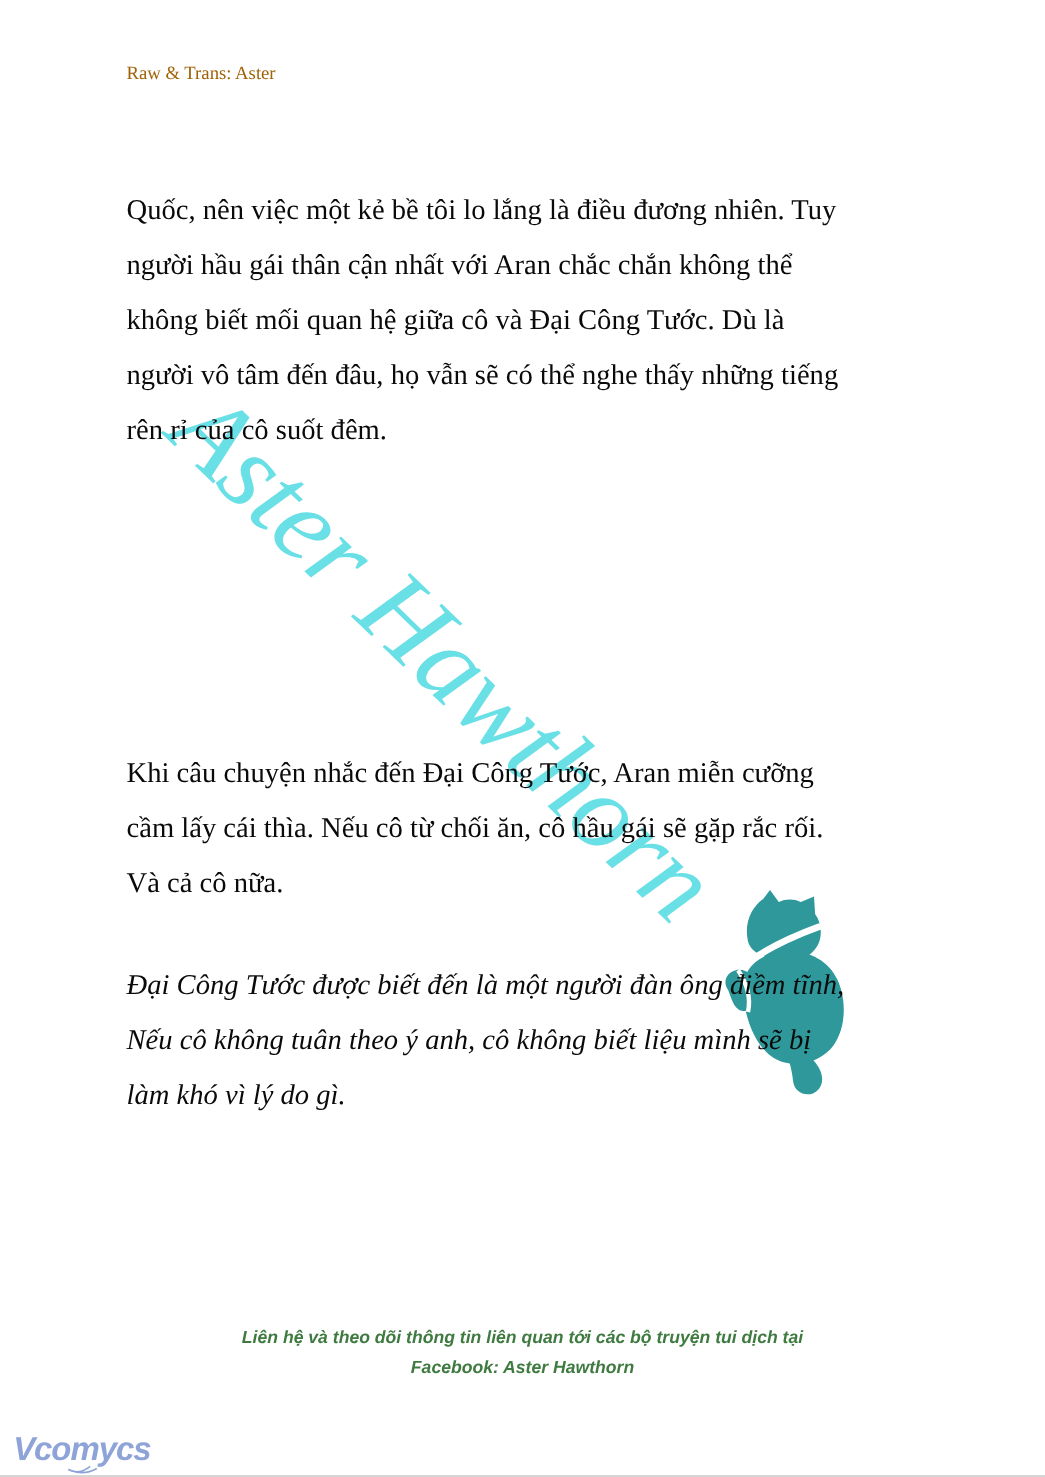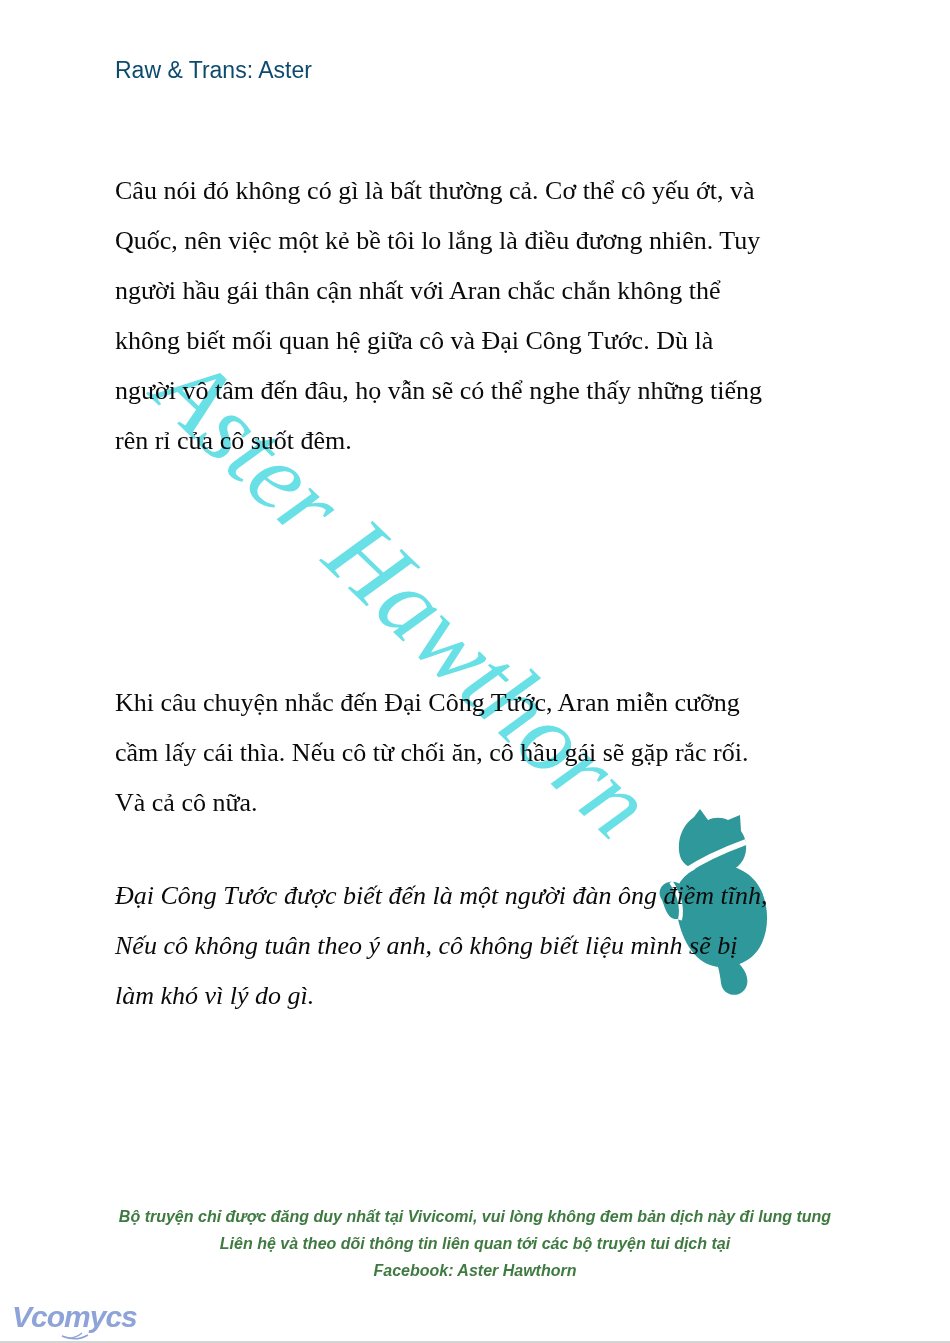--- a/index.html
+++ b/index.html
@@ -3,22 +3,22 @@
 <meta charset="utf-8">
 <style>
   html,body{margin:0;padding:0;background:#fff;}
   #page{
     position:relative;width:950px;height:1343px;background:#ffffff;
     overflow:hidden;font-family:"Liberation Serif",serif;
   }
   .layer-decor{position:absolute;left:0;top:0;z-index:1;pointer-events:none;}
   .layer-text{position:absolute;z-index:2;}
   #header-credit{
-    left:115px;top:57px;font-family:Liberation Sans, sans-serif;
-    font-size:23px;color:#0c4a6e;white-space:nowrap;
+    left:115px;top:57px;font-family:Liberation Serif, serif;
+    font-size:17px;color:#a16207;white-space:nowrap;
   }
   .paragraph{left:115px;width:745px;}
   .paragraph .line{
     font-size:26px;line-height:50px;color:#0a0a0a;white-space:nowrap;
   }
   #para-1{top:166px;}
   #para-2{top:678px;}
   #para-3{top:871px;font-style:italic;}
   #footer-note{
     left:0;top:1203px;width:950px;text-align:center;
@@ -64,42 +64,40 @@
                C68 164 64 150 60 142 Z"></path>
     </g>
 
     <path d="M32 64 C50 52 72 42 94 34" stroke="#ffffff" stroke-width="6" fill="none"></path>
     <path d="M19 74 C27 86 31 98 28 112" stroke="#ffffff" stroke-width="4" fill="none"></path>
   </svg>
 
   <div id="header-credit" class="layer-text">Raw &amp; Trans: Aster</div>
 
   <div id="para-1" class="layer-text paragraph">
-    <div class="line">Câu nói đó không có gì là bất thường cả. Cơ thể cô yếu ớt, và</div>
     <div class="line">Quốc, nên việc một kẻ bề tôi lo lắng là điều đương nhiên. Tuy</div>
     <div class="line">người hầu gái thân cận nhất với Aran chắc chắn không thể</div>
     <div class="line">không biết mối quan hệ giữa cô và Đại Công Tước. Dù là</div>
     <div class="line">người vô tâm đến đâu, họ vẫn sẽ có thể nghe thấy những tiếng</div>
     <div class="line">rên rỉ của cô suốt đêm.</div>
   </div>
 
   <div id="para-2" class="layer-text paragraph">
     <div class="line">Khi câu chuyện nhắc đến Đại Công Tước, Aran miễn cưỡng</div>
     <div class="line">cầm lấy cái thìa. Nếu cô từ chối ăn, cô hầu gái sẽ gặp rắc rối.</div>
     <div class="line">Và cả cô nữa.</div>
   </div>
 
   <div id="para-3" class="layer-text paragraph">
     <div class="line">Đại Công Tước được biết đến là một người đàn ông điềm tĩnh,</div>
     <div class="line">Nếu cô không tuân theo ý anh, cô không biết liệu mình sẽ bị</div>
     <div class="line">làm khó vì lý do gì.</div>
   </div>
 
   <div id="footer-note" class="layer-text">
-    <div>Bộ truyện chỉ được đăng duy nhất tại Vivicomi, vui lòng không đem bản dịch này đi lung tung</div>
     <div>Liên hệ và theo dõi thông tin liên quan tới các bộ truyện tui dịch tại</div>
     <div>Facebook: Aster Hawthorn</div>
   </div>
 
   <svg id="logo-svg" width="145" height="48">
     <text x="2" y="34" font-size="30">Vcomycs</text>
     <path d="M72 40 q -10 8 -20 3 q 14 6 26 -1" stroke="#8ea4d8" stroke-width="1.5" fill="none"></path>
   </svg>
 
   <div id="page-divider"></div>

